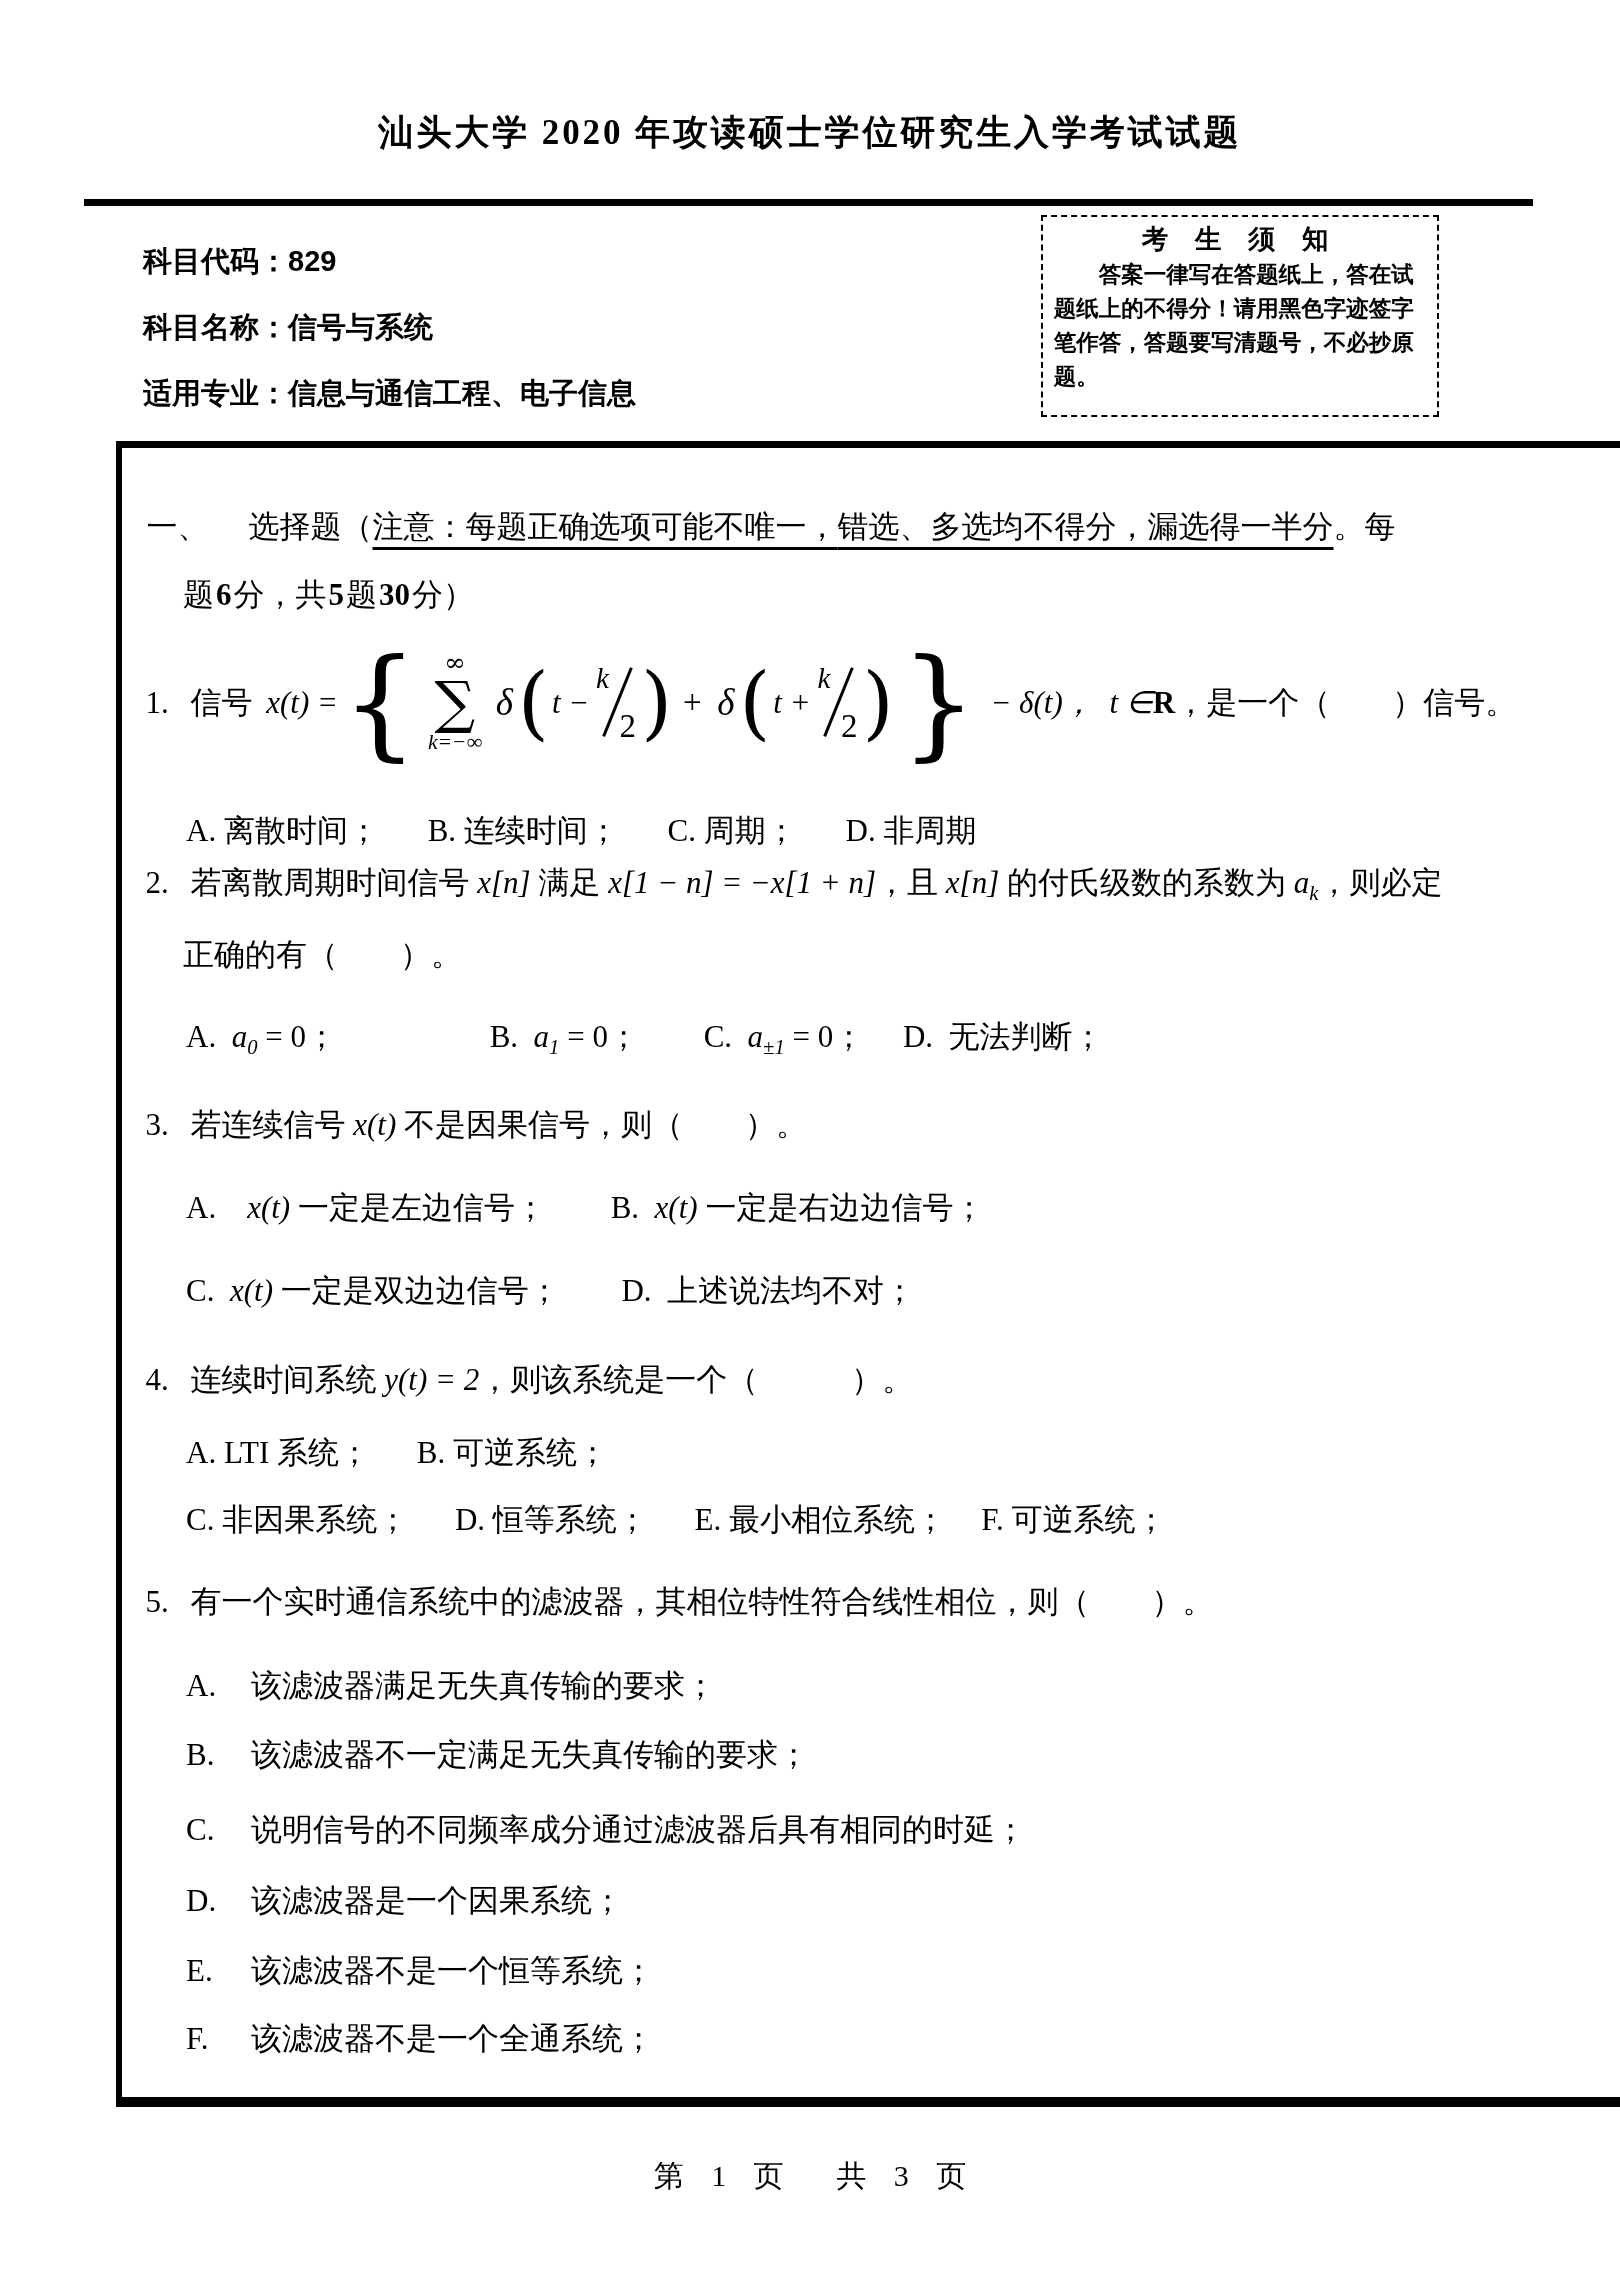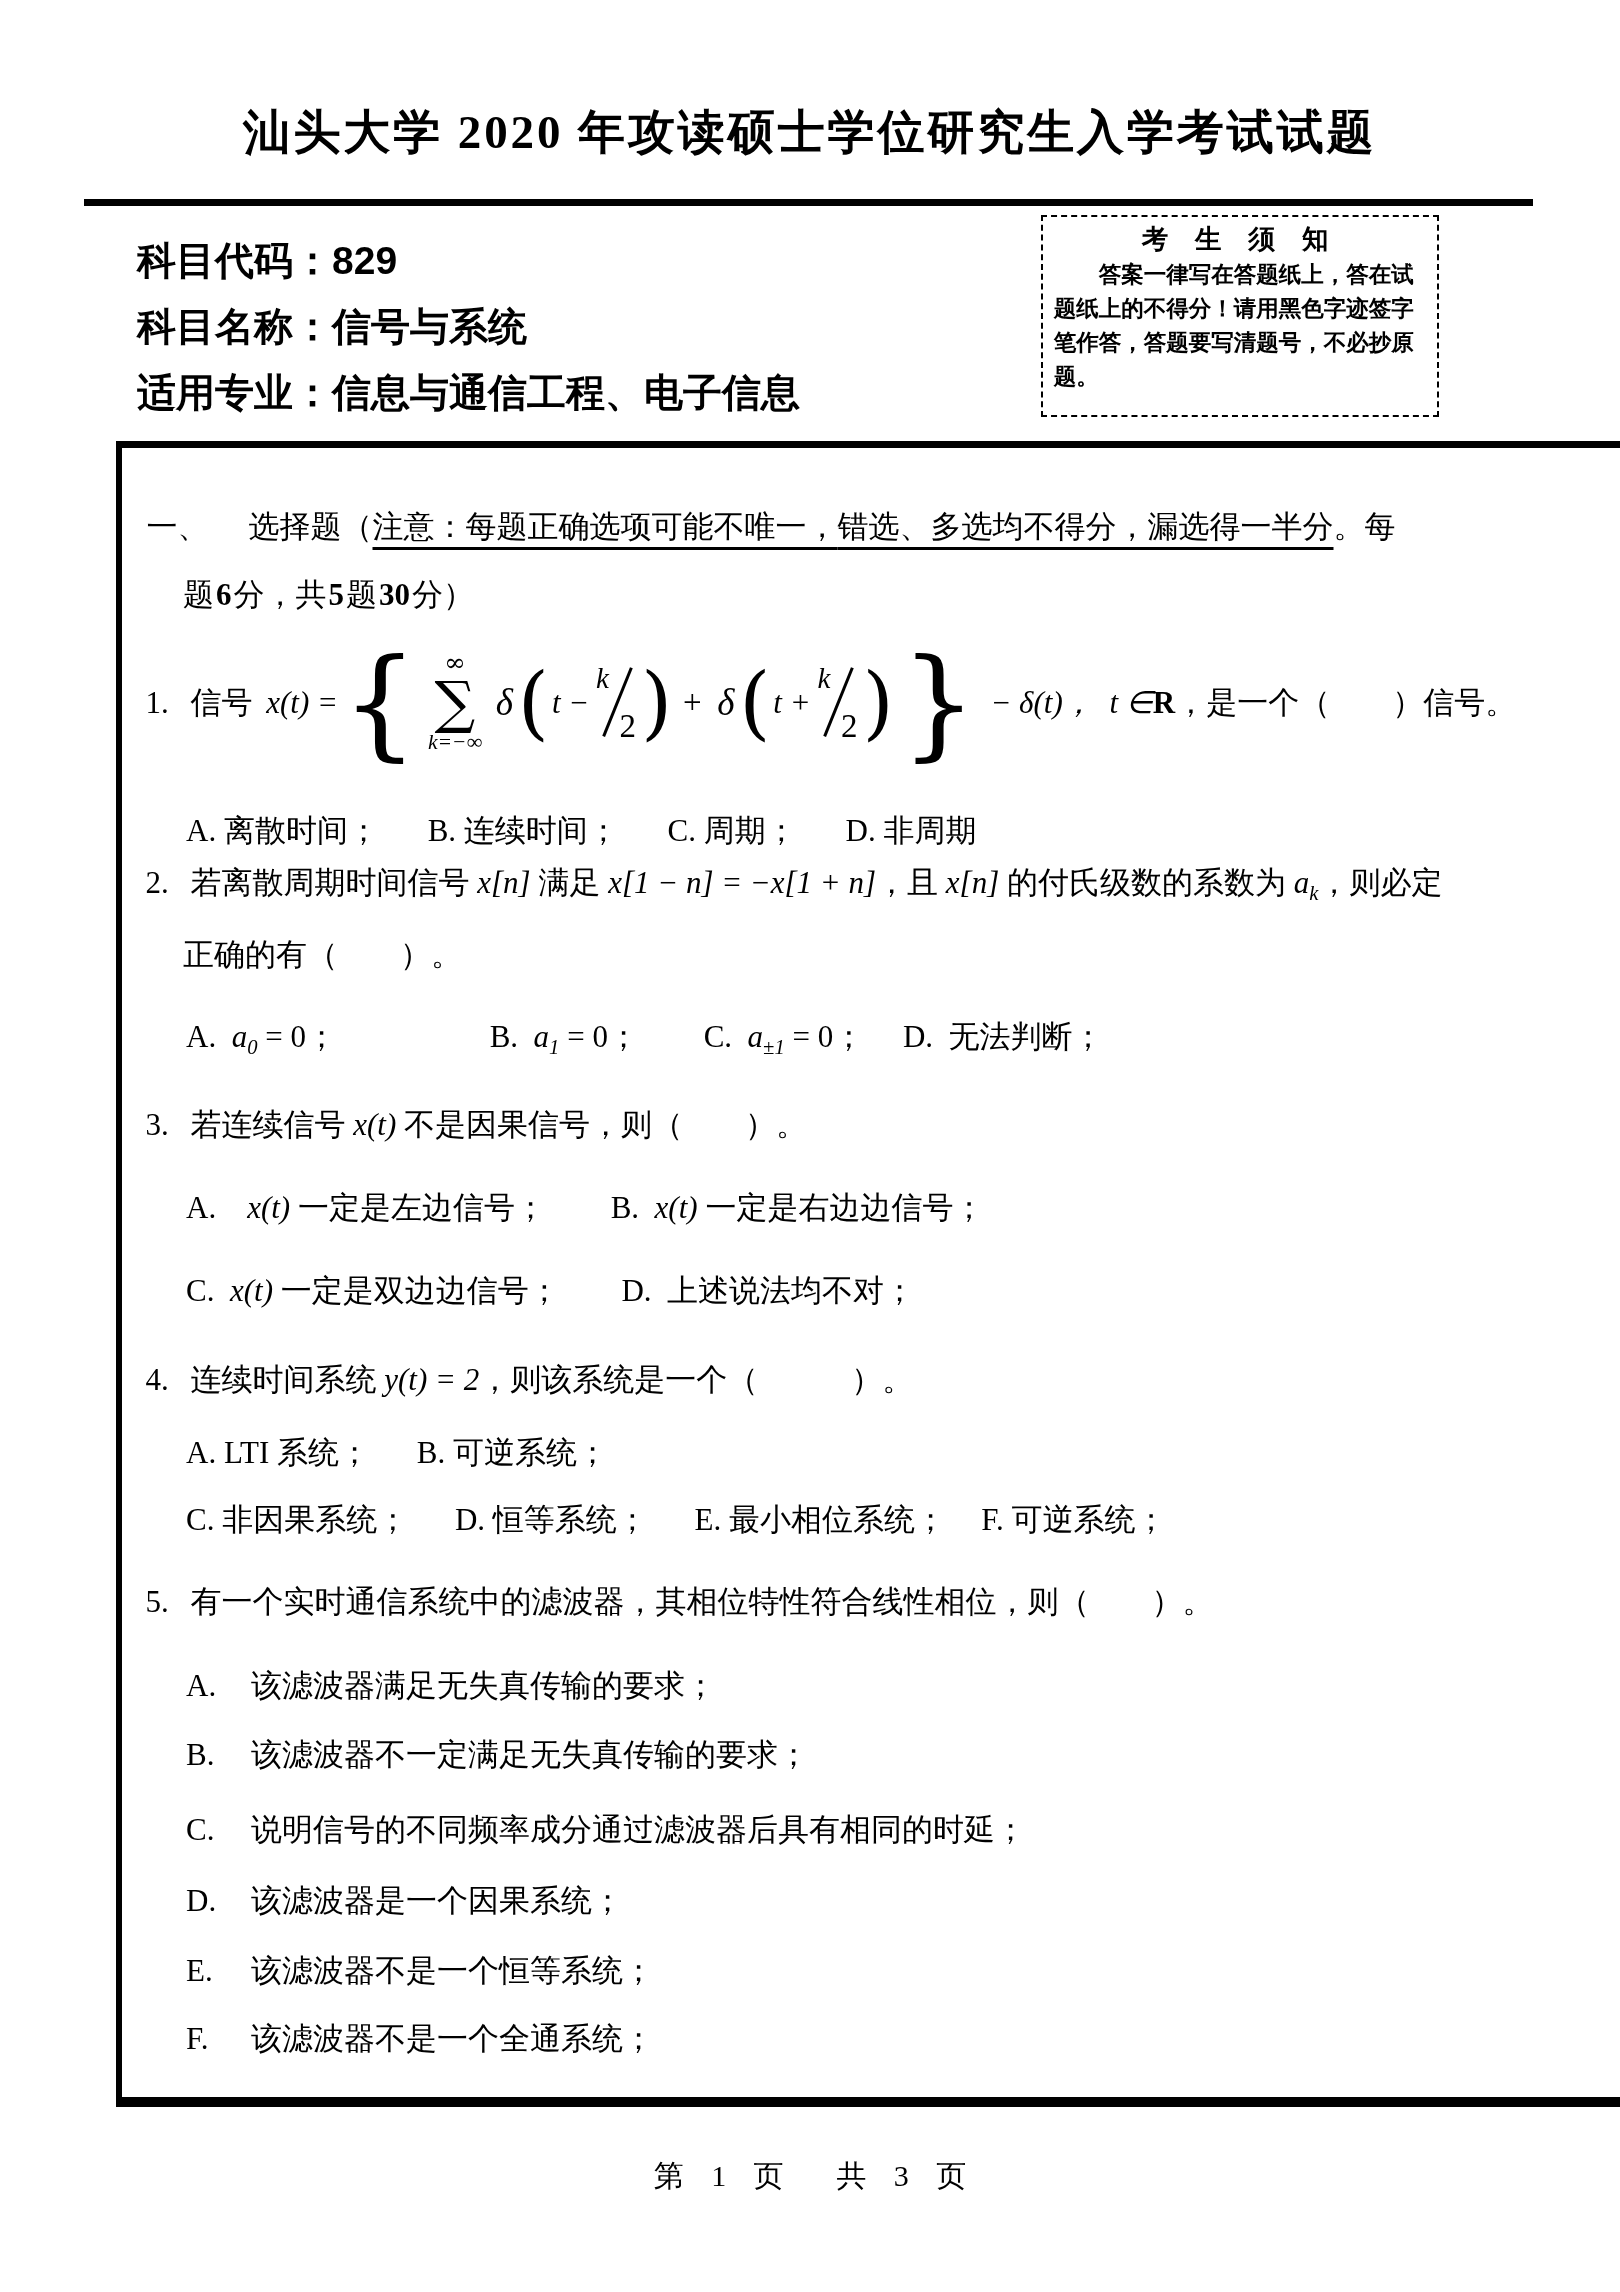--- a/index.html
+++ b/index.html
@@ -2,24 +2,24 @@
 <html><head>
 <meta charset="utf-8">
 <style>
   html,body{margin:0;padding:0;}
   body{
     width:1620px;height:2293px;position:relative;background:#ffffff;color:#000;
     font-family:"Liberation Serif",serif;
   }
   .title{
     position:absolute;top:104px;left:0;width:100%;text-align:center;
-    font-size:47px;font-weight:bold;letter-spacing:2.9px;margin:0;line-height:57px;
+    font-size:35px;font-weight:bold;letter-spacing:2.9px;margin:0;line-height:57px;
   }
   .rule{position:absolute;top:199px;left:84px;width:1449px;height:6.9px;background:#000;}
-  .meta{position:absolute;top:242px;left:137px;font-family:"Liberation Sans",sans-serif;font-weight:bold;font-size:39px;}
+  .meta{position:absolute;top:242px;left:143px;font-family:"Liberation Sans",sans-serif;font-weight:bold;font-size:29px;}
   .meta-row{line-height:38px;margin-bottom:28px;white-space:nowrap;}
   .notice{
     position:absolute;left:1041px;top:215px;width:398px;height:202px;
     border:2.9px dashed #000;box-sizing:border-box;font-family:"Liberation Sans",sans-serif;
   }
   .notice-title{text-align:center;font-size:26.5px;font-weight:bold;letter-spacing:9.8px;margin-top:6.9px;line-height:31px;}
   .notice-body{font-size:22.5px;line-height:34px;font-weight:bold;margin:2.9px 0 0 0;padding:0 10.8px;text-indent:2em;}
   .main-box{
     position:absolute;left:116px;top:441px;width:1553px;height:1666px;box-sizing:border-box;
     border:6.9px solid #000;border-top-width:7.8px;border-bottom-width:10.8px;

